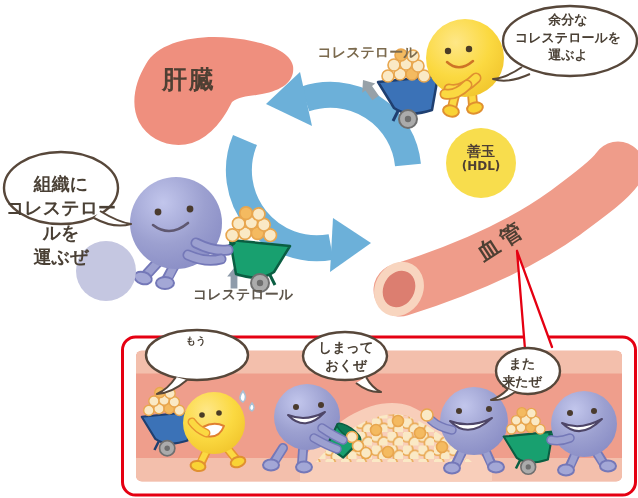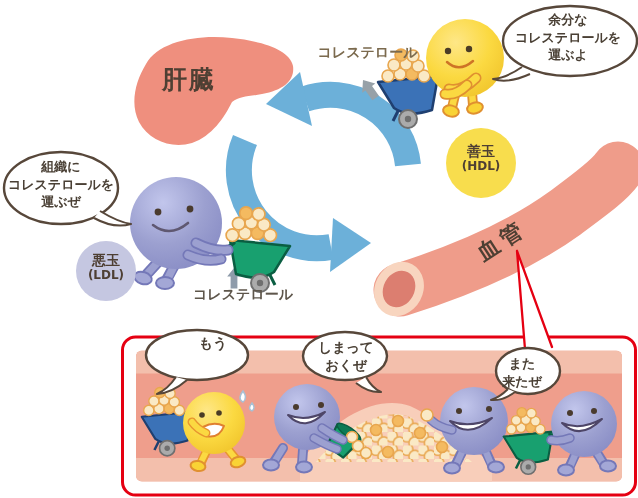--- a/index.html
+++ b/index.html
@@ -14,22 +14,22 @@
   .chol-top{left:310px;top:44px;width:115px;font-size:14px;color:var(--label-brown,#7B6A4E);}
   .chol-bottom{left:190px;top:286px;width:106px;font-size:14px;color:var(--label-gray,#5E564B);}
   .badge-txt{position:absolute;text-align:center;font-weight:bold;color:var(--text-dark,#4E3F33);}
   .badge-txt .main{display:block;font-size:14px;line-height:1.15;}
   .badge-txt .sub{display:block;font-size:12px;line-height:1.2;}
   .hdl-badge-txt{left:441px;top:143px;width:80px;}
   .ldl-badge-txt{left:66px;top:252px;width:80px;}
   .bubtxt{position:absolute;font-weight:bold;color:var(--ink,#4A4035);text-align:center;line-height:1.35;}
   .bubtxt span{display:block;}
   .bub-hdl{left:502px;top:11px;width:132px;font-size:13px;}
-  .bub-ldl{left:4px;top:158px;width:114px;font-size:13px;}
-  .bub-pyellow{left:163px;top:334px;width:100px;font-size:14px;}
+  .bub-ldl{left:4px;top:172px;width:114px;font-size:18px;}
+  .bub-pyellow{left:146px;top:334px;width:100px;font-size:10px;}
   .bub-pstore{left:305px;top:338px;width:82px;font-size:13.5px;}
   .bub-pagain{left:497px;top:355px;width:50px;font-size:13px;}
   
   .ball{fill:var(--ball,#FAE9C5);stroke:var(--ball-edge,#E8A64E);stroke-width:1.6;}
   .ball-o{fill:#F4BA60;stroke:var(--ball-edge,#E8A64E);stroke-width:1.6;}
   .bubble{fill:#fff;stroke:var(--bubble-edge,#57473A);stroke-width:2.4;}
   .bubtail{fill:#fff;stroke:var(--bubble-edge,#57473A);stroke-width:2;stroke-linejoin:round;}
   .arc{fill:none;stroke:var(--arrow,#6CB0D9);stroke-width:26;}
   .ahead{fill:var(--arrow,#6CB0D9);}
 </style>
@@ -273,24 +273,20 @@
 
 <div class="lbl liver-lbl">肝臓</div>
 <div class="lbl vessel-lbl">血管</div>
 <div class="lbl chol-top">コレステロール</div>
 <div class="lbl chol-bottom">コレステロール</div>
 
 <div class="badge-txt hdl-badge-txt">
   <span class="main">善玉</span>
   <span class="sub">(HDL)</span>
 </div>
-<div class="badge-txt ldl-badge-txt">
-  <span class="main">悪玉</span>
-  <span class="sub">(LDL)</span>
-</div>
 
 <div class="bubtxt bub-hdl">
   <span>余分な</span>
   <span>コレステロールを</span>
   <span>運ぶよ</span>
 </div>
 <div class="bubtxt bub-ldl">
   <span>組織に</span>
   <span>コレステロールを</span>
   <span>運ぶぜ</span>

